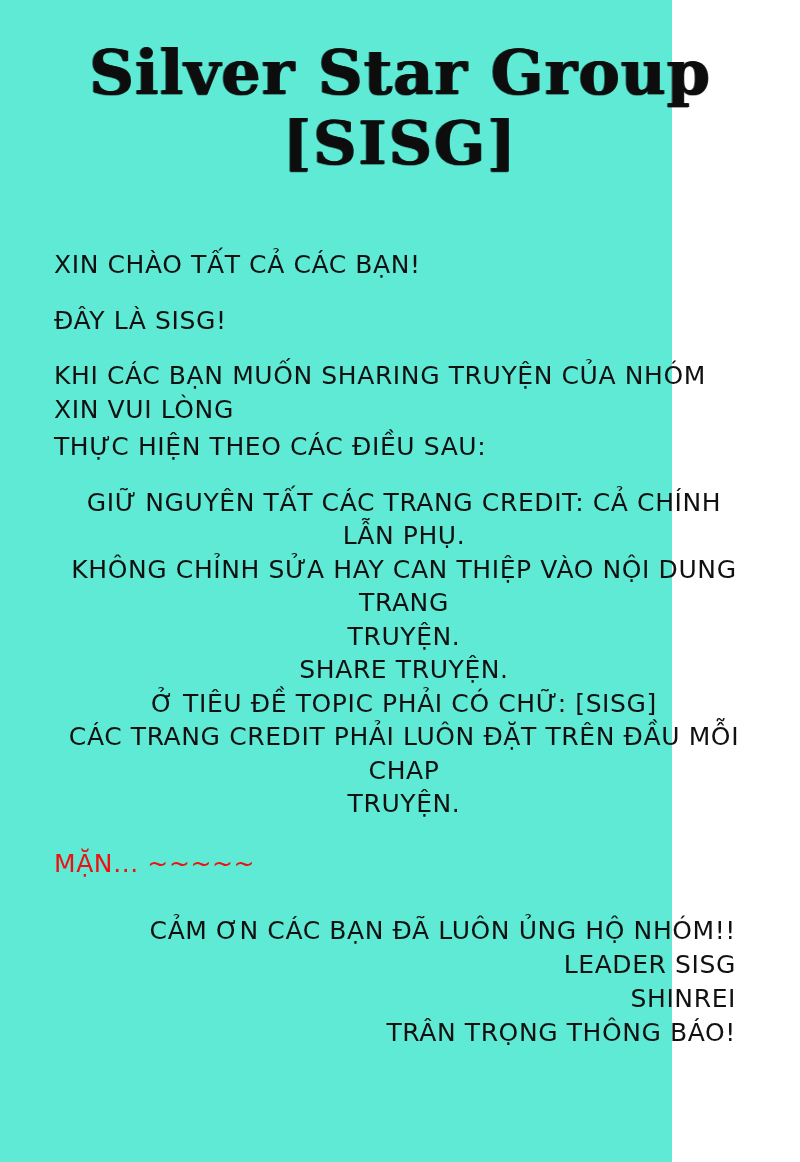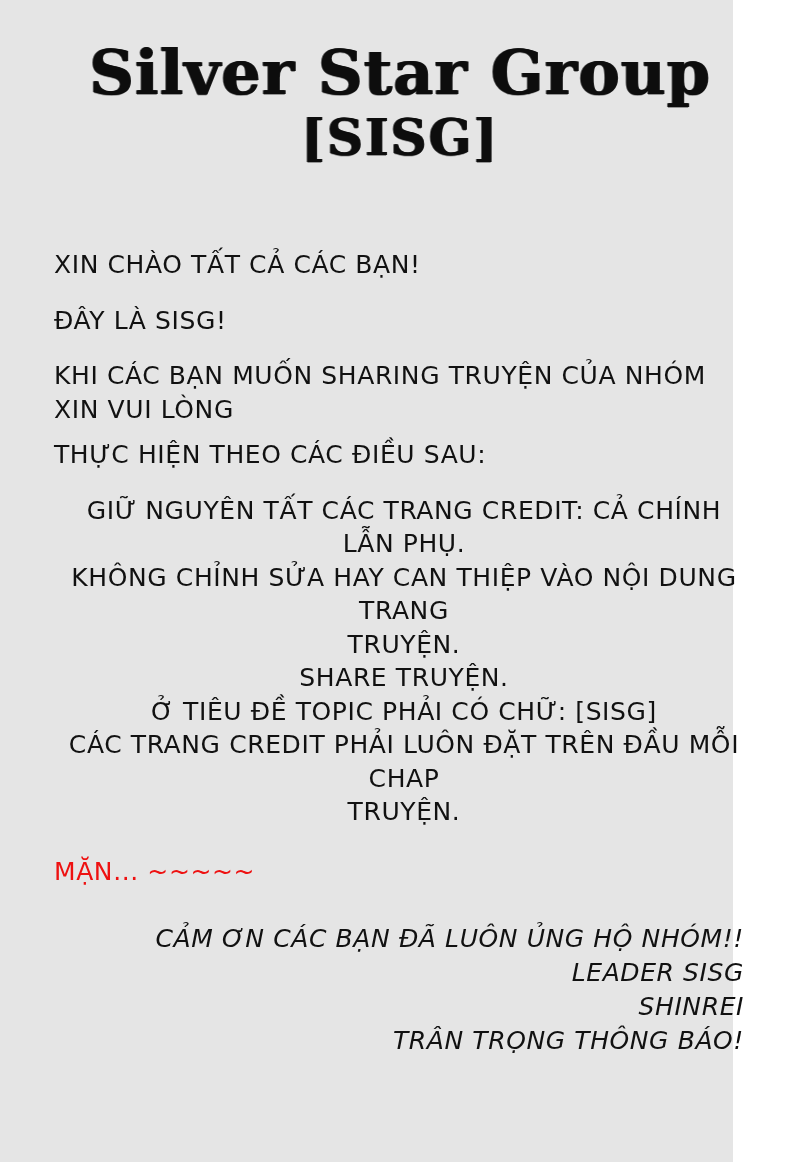--- a/index.html
+++ b/index.html
@@ -12,23 +12,23 @@
     height: 1162px;
     position: relative;
     font-family: "DejaVu Sans", sans-serif;
     overflow: hidden;
   }
 
   .page {
     position: absolute;
     left: 0;
     top: 0;
-    width: 733px;
+    width: 672px;
     height: 1162px;
-    background: #e5e5e5;
+    background: #5eead4;
   }
 
   
   .title-block {
     position: absolute;
     left: 0;
     top: 40px;
     width: 800px;
     text-align: center;
   }
@@ -41,21 +41,21 @@
     line-height: 1.05;
     text-shadow:
        1px 0 0 rgba(0,0,0,0.85),
       -1px 0 0 rgba(0,0,0,0.55),
        0 1px 0 rgba(0,0,0,0.35);
     white-space: nowrap;
   }
   .title-line2 {
     font-family: "DejaVu Serif", serif;
     font-weight: bold;
-    font-size: 50px;
+    font-size: 60px;
     letter-spacing: 2px;
     color: #0d0d0d;
     line-height: 1.15;
     margin-top: 4px;
     text-shadow:
        1px 0 0 rgba(0,0,0,0.85),
       -1px 0 0 rgba(0,0,0,0.55),
        0 1px 0 rgba(0,0,0,0.35);
     white-space: nowrap;
   }
@@ -70,43 +70,42 @@
     font-size: 25px;
     line-height: 1.34;
     color: #111111;
     letter-spacing: 0.6px;
   }
 
   .para {
     margin: 0 0 22px 0;
   }
   .para.tight {
-    margin-bottom: 12px;
+    margin-bottom: 4px;
   }
   .red {
     color: #ee1111;
   }
   .block-rules {
     margin: 8px 0 26px 0;
     text-align: center;
     padding: 0 8px;
   }
   .block-red {
     margin: 0 0 24px 0;
     color: #ee1111;
   }
   .block-mixed {
     margin: 0 0 34px 0;
   }
   .signature {
     text-align: right;
-    margin: 4px;
+    margin: 12px;
     padding-right: 6px;
     line-height: 1.36;
-    font-style: italic;
   }
 </style>
 </head>
 <body>
 
 <div class="page">
 
   <div class="title-block">
     <div class="title-line1">Silver Star Group</div>
     <div class="title-line2">[SISG]</div>

